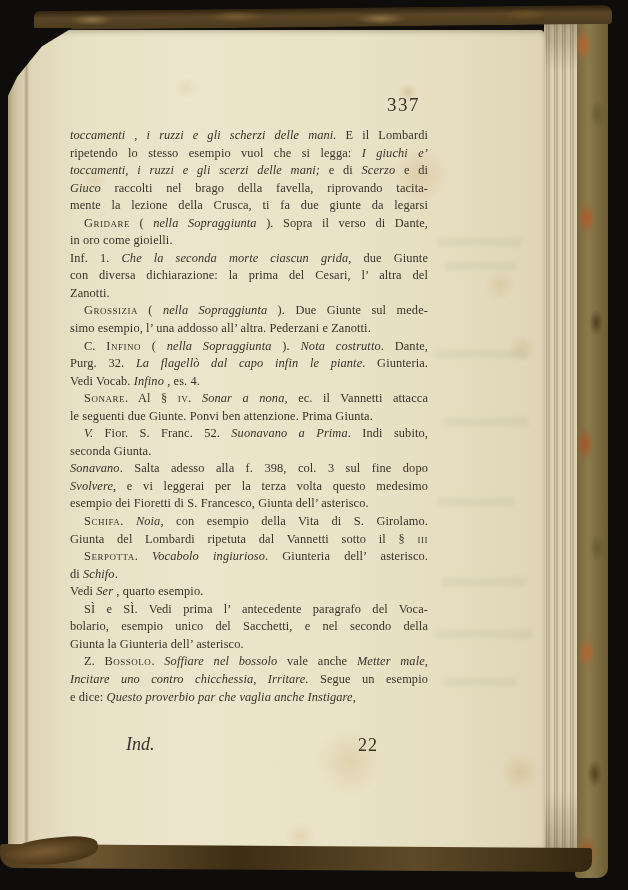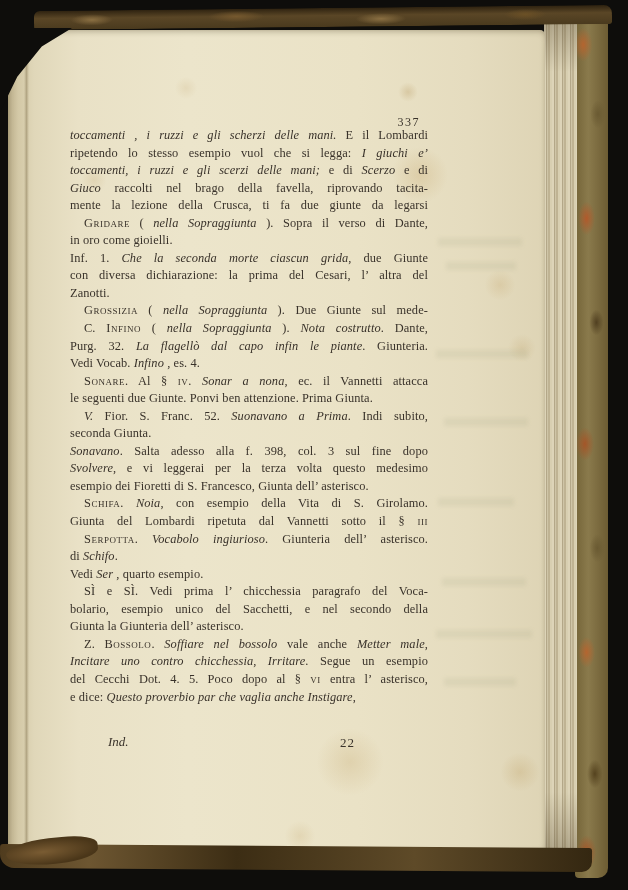--- a/index.html
+++ b/index.html
@@ -86,39 +86,39 @@
     position:absolute; left:16px; top:0; height:100%; width:5px;
     background:linear-gradient(90deg, rgba(0,0,0,0), rgba(96,78,40,.32) 50%, rgba(0,0,0,0));
   }
   .ghost {
     position:absolute; width:84px; height:8px;
     background:rgba(128,138,98,.10); filter:blur(2px); border-radius:2px;
   }
 
   
   .page-number {
-    position:absolute; left:62px; top:85px; width:358px;
+    position:absolute; left:62px; top:64px; width:358px;
     text-align:right; padding-right:8px; box-sizing:border-box;
-    font-size:12px; letter-spacing:1.5px; color:#39322a;
+    font-size:19px; letter-spacing:1.5px; color:#39322a;
   }
   .text-block {
     position:absolute; left:62px; top:97px; width:358px;
     font-size:12.4px; line-height:17.55px; color:#39322a;
     letter-spacing:.1px;
   }
   .line { text-align:justify; text-align-last:justify; height:17.55px; overflow:hidden; }
   .line.last { text-align-last:left; }
   .line.ind  { text-indent:14px; }
   .it { font-style:italic; }
   .sc { font-variant:small-caps; letter-spacing:.5px; }
   .rm {}
 
   .page-footer {
-    position:absolute; left:44px; top:704px; width:358px;
-    font-size:13px; color:#39322a;
+    position:absolute; left:62px; top:704px; width:358px;
+    font-size:18px; color:#39322a;
   }
   .catchword { font-style:italic; margin-left:56px; }
   .signature { position:absolute; left:288px; top:1px; letter-spacing:1px; }
 </style>
 </head>
 <body>
 
 <div class="scene">
 
   <div class="marbled-edge"></div>
@@ -144,41 +144,41 @@
         <div class="line"><span class="rm">ripetendo lo stesso esempio vuol che si legga: </span><span class="it">I giuchi e’</span></div>
         <div class="line"><span class="it">toccamenti, i ruzzi e gli scerzi delle mani;</span><span class="rm"> e di </span><span class="it">Scerzo</span><span class="rm"> e di</span></div>
         <div class="line"><span class="it">Giuco</span><span class="rm"> raccolti nel brago della favella, riprovando tacita-</span></div>
         <div class="line"><span class="rm">mente la lezione della Crusca, ti fa due giunte da legarsi</span></div>
         <div class="line ind"><span class="sc">Gridare</span><span class="rm"> ( </span><span class="it">nella Sopraggiunta</span><span class="rm"> ). Sopra il verso di Dante,</span></div>
         <div class="line last"><span class="rm">in oro come gioielli.</span></div>
         <div class="line"><span class="rm">Inf. 1. </span><span class="it">Che la seconda morte ciascun grida</span><span class="rm">, due Giunte</span></div>
         <div class="line"><span class="rm">con diversa dichiarazione: la prima del Cesari, l’ altra del</span></div>
         <div class="line last"><span class="rm">Zanotti.</span></div>
         <div class="line ind"><span class="sc">Grossizia</span><span class="rm"> ( </span><span class="it">nella Sopraggiunta</span><span class="rm"> ). Due Giunte sul mede-</span></div>
+        <div class="line last"><span class="rm">simo esempio, l’ una addosso all’ altra. Pederzani e Zanotti.</span></div>
         <div class="line ind"><span class="rm">C. </span><span class="sc">Infino</span><span class="rm"> ( </span><span class="it">nella Sopraggiunta</span><span class="rm"> ). </span><span class="it">Nota costrutto</span><span class="rm">. Dante,</span></div>
         <div class="line"><span class="rm">Purg. 32. </span><span class="it">La flagellò dal capo infin le piante</span><span class="rm">. Giunteria.</span></div>
         <div class="line last"><span class="rm">Vedi Vocab. </span><span class="it">Infino</span><span class="rm"> , es. 4.</span></div>
         <div class="line ind"><span class="sc">Sonare</span><span class="rm">. Al § </span><span class="sc">iv</span><span class="rm">. </span><span class="it">Sonar a nona</span><span class="rm">, ec. il Vannetti attacca</span></div>
         <div class="line last"><span class="rm">le seguenti due Giunte. Ponvi ben attenzione. Prima Giunta.</span></div>
         <div class="line ind"><span class="it">V.</span><span class="rm"> Fior. S. Franc. 52. </span><span class="it">Suonavano a Prima</span><span class="rm">. Indi subito,</span></div>
         <div class="line last"><span class="rm">seconda Giunta.</span></div>
         <div class="line"><span class="it">Sonavano</span><span class="rm">. Salta adesso alla f. 398, col. 3 sul fine dopo</span></div>
         <div class="line"><span class="it">Svolvere</span><span class="rm">, e vi leggerai per la terza volta questo medesimo</span></div>
         <div class="line last"><span class="rm">esempio dei Fioretti di S. Francesco, Giunta dell’ asterisco.</span></div>
         <div class="line ind"><span class="sc">Schifa</span><span class="rm">. </span><span class="it">Noia</span><span class="rm">, con esempio della Vita di S. Girolamo.</span></div>
         <div class="line"><span class="rm">Giunta del Lombardi ripetuta dal Vannetti sotto il § </span><span class="sc">iii</span></div>
         <div class="line ind"><span class="sc">Serpotta</span><span class="rm">. </span><span class="it">Vocabolo ingiurioso</span><span class="rm">. Giunteria dell’ asterisco.</span></div>
         <div class="line last"><span class="rm">di </span><span class="it">Schifo</span><span class="rm">.</span></div>
         <div class="line last"><span class="rm">Vedi </span><span class="it">Ser</span><span class="rm"> , quarto esempio.</span></div>
-        <div class="line ind"><span class="rm">SÌ e SÌ. Vedi prima l’ chicchessia paragrafo del Voca-</span></div>
+        <div class="line ind"><span class="rm">SÌ e SÌ. Vedi prima l’ antecedente paragrafo del Voca-</span></div>
         <div class="line"><span class="rm">bolario, esempio unico del Sacchetti, e nel secondo della</span></div>
         <div class="line last"><span class="rm">Giunta la Giunteria dell’ asterisco.</span></div>
         <div class="line ind"><span class="rm">Z. </span><span class="sc">Bossolo</span><span class="rm">. </span><span class="it">Soffiare nel bossolo</span><span class="rm"> vale anche </span><span class="it">Metter male</span><span class="rm">,</span></div>
         <div class="line"><span class="it">Incitare uno contro chicchessia</span><span class="rm">, </span><span class="it">Irritare</span><span class="rm">. Segue un esempio</span></div>
-        <div class="line"><span class="rm">del Cecchi Dot. 4. 5. Poco dopo al § </span><span class="sc">vi</span><span class="rm"> entra l’ asterisco,</span></div>
         <div class="line last"><span class="rm">e dice: </span><span class="it">Questo proverbio par che vaglia anche Instigare</span><span class="rm">,</span></div>
       </div>
 
     <div class="page-footer">
       <span class="catchword">Ind.</span>
       <span class="signature">22</span>
     </div>
   </div>
 
   <div class="black-wedge-top-left"></div>

